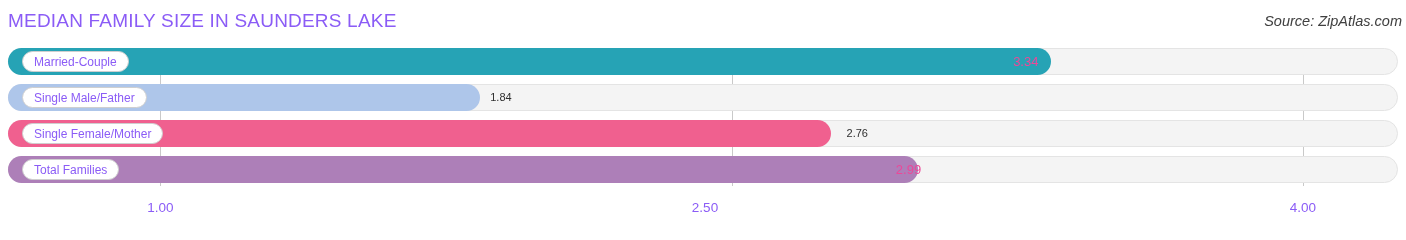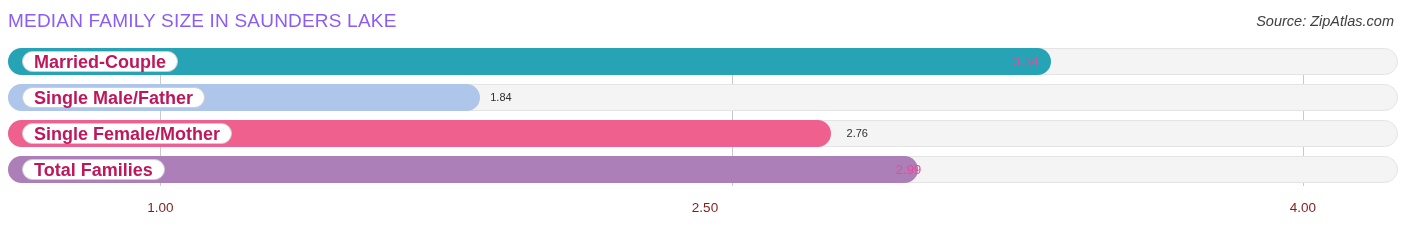--- a/index.html
+++ b/index.html
@@ -22,21 +22,21 @@
     position: absolute;
     left: 8px;
     top: 10px;
     font-size: 19px;
     color: #8b5cf6;
     letter-spacing: 0.2px;
     white-space: nowrap;
   }
   .chart-source {
     position: absolute;
-    right: 12px;
+    right: 4px;
     top: 13px;
     font-size: 14.5px;
     font-style: italic;
     color: #404040;
     white-space: nowrap;
   }
   .plot {
     position: absolute;
     left: 8px;
     right: 8px;
@@ -97,38 +97,37 @@
   .pill {
     position: absolute;
     left: 14px;
     top: 3px;
     height: 21px;
     line-height: 21px;
     padding: 0 11px;
     background: #ffffff;
     border: 1px solid #cfcfcf;
     border-radius: 11px;
-    font-size: 18px;
-    color: #be185d;
+    font-size: 12px;
+    color: #8b5cf6;
     white-space: nowrap;
     box-sizing: border-box;
-    font-weight: bold;
   }
   .axis {
     position: absolute;
     left: 8px;
     right: 8px;
     top: 198px;
     height: 24px;
   }
   .tick-label {
     position: absolute;
     top: 2px;
     font-size: 13.5px;
-    color: #7f1d1d;
+    color: #8b5cf6;
     transform: translateX(-50%);
     white-space: nowrap;
   }
 </style>
 </head>
 <body>
 
 <div id="chart-root">
 
   <div class="chart-title">MEDIAN FAMILY SIZE IN SAUNDERS LAKE</div>

